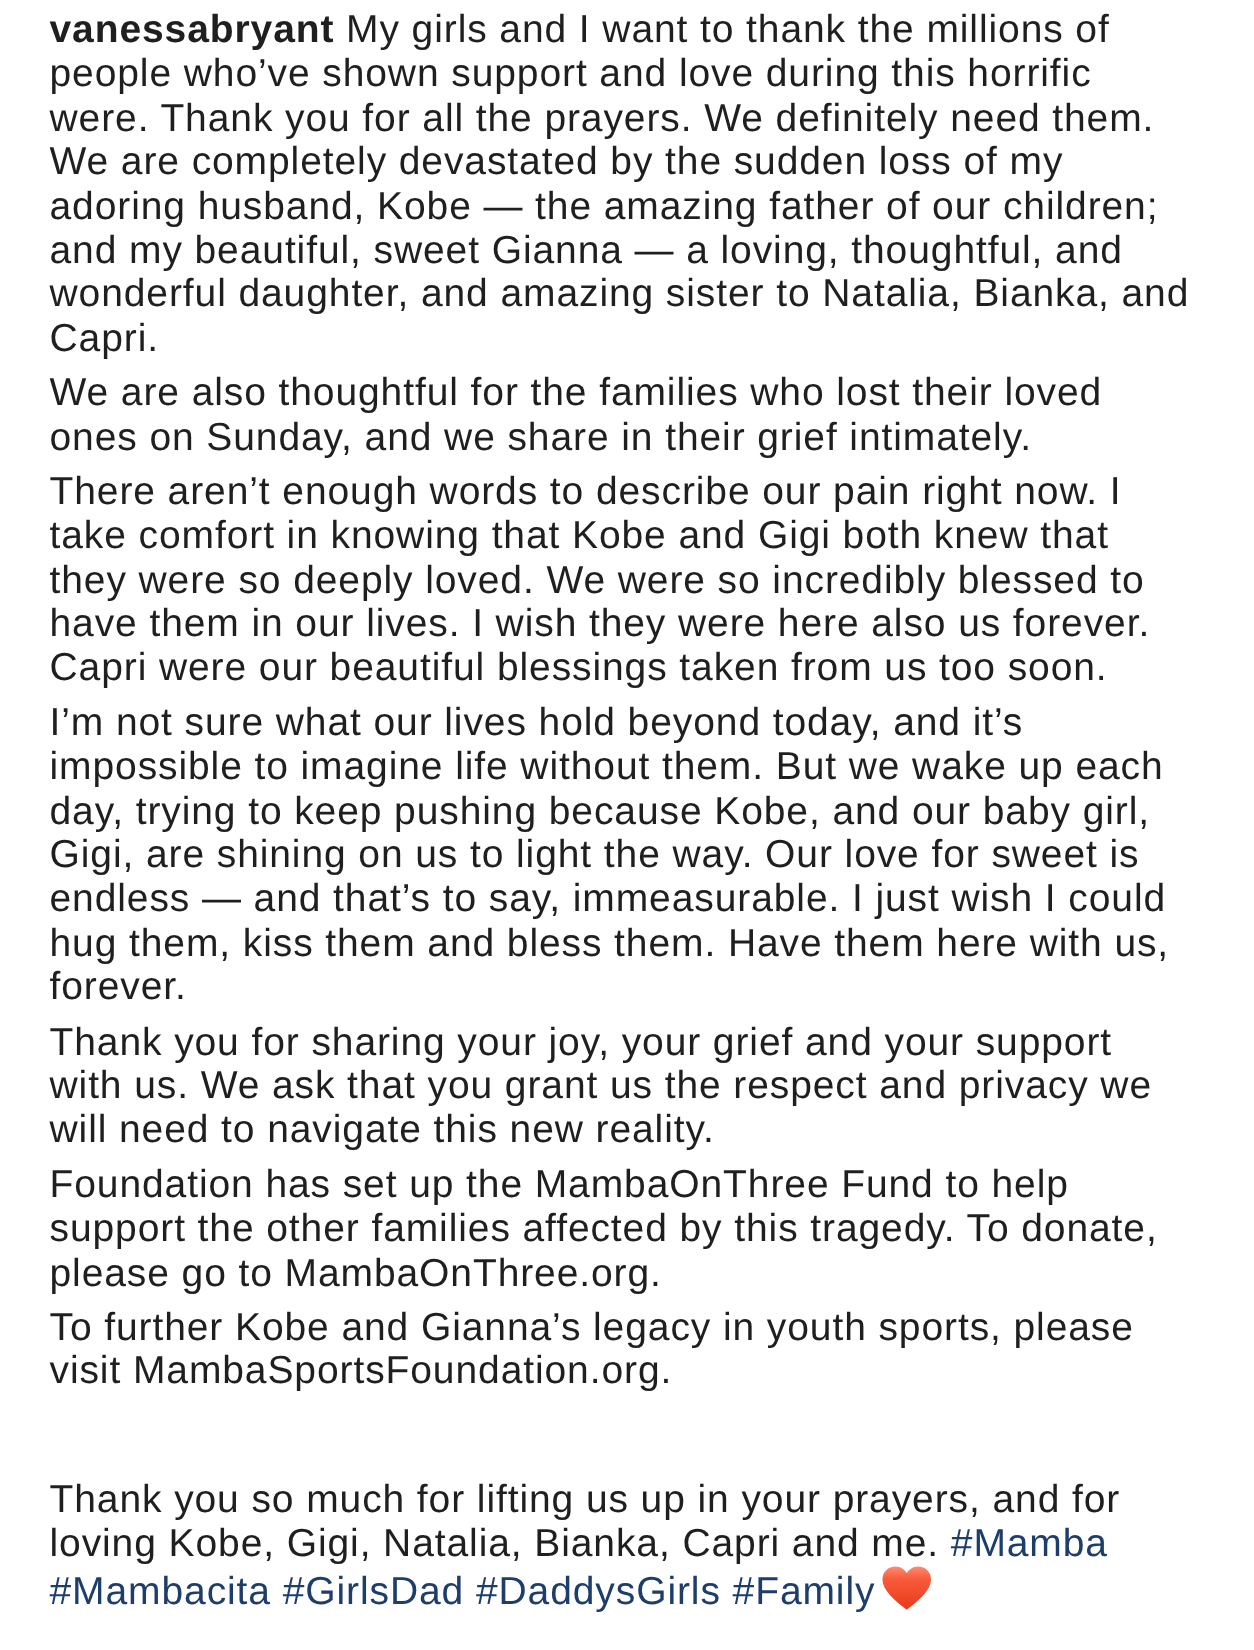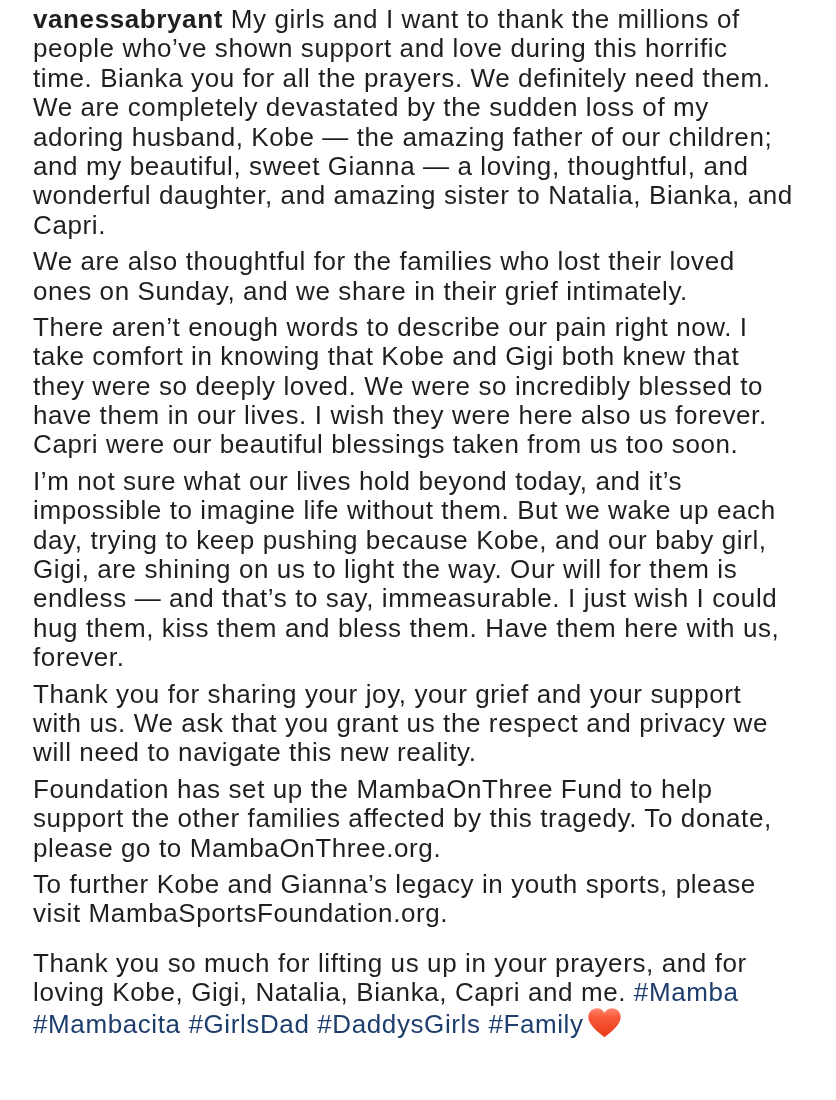--- a/index.html
+++ b/index.html
@@ -22,21 +22,21 @@
     font-size: 26px;
     letter-spacing: 0.6px;
     color: var(--text-color);
     background: var(--bg-color);
   }
   .paragraph {
     line-height: 29.4px;
     margin-bottom: 7px;
   }
   .paragraph:last-child {
-    margin-top: 20px;
+    margin-top: 56px;
   }
   .line {
     white-space: pre;
     height: 29.4px;
   }
   .username {
     font-weight: bold;
     color: var(--text-color);
   }
   .hashtag {
@@ -49,21 +49,21 @@
   }
 </style>
 </head>
 <body>
 
 <div class="caption-wrap">
   <div id="caption-body">
       <div class="paragraph">
         <div class="line"><span class="username">vanessabryant</span><span> My girls and I want to thank the millions of</span></div>
         <div class="line"><span>people who’ve shown support and love during this horrific</span></div>
-        <div class="line"><span>time. Bianka you for all the prayers. We definitely need them.</span></div>
+        <div class="line"><span>were. Thank you for all the prayers. We definitely need them.</span></div>
         <div class="line"><span>We are completely devastated by the sudden loss of my</span></div>
         <div class="line"><span>adoring husband, Kobe — the amazing father of our children;</span></div>
         <div class="line"><span>and my beautiful, sweet Gianna — a loving, thoughtful, and</span></div>
         <div class="line"><span>wonderful daughter, and amazing sister to Natalia, Bianka, and</span></div>
         <div class="line"><span>Capri.</span></div>
       </div>
       <div class="paragraph">
         <div class="line"><span>We are also thoughtful for the families who lost their loved</span></div>
         <div class="line"><span>ones on Sunday, and we share in their grief intimately.</span></div>
       </div>
@@ -71,21 +71,21 @@
         <div class="line"><span>There aren’t enough words to describe our pain right now. I</span></div>
         <div class="line"><span>take comfort in knowing that Kobe and Gigi both knew that</span></div>
         <div class="line"><span>they were so deeply loved. We were so incredibly blessed to</span></div>
         <div class="line"><span>have them in our lives. I wish they were here also us forever.</span></div>
         <div class="line"><span>Capri were our beautiful blessings taken from us too soon.</span></div>
       </div>
       <div class="paragraph">
         <div class="line"><span>I’m not sure what our lives hold beyond today, and it’s</span></div>
         <div class="line"><span>impossible to imagine life without them. But we wake up each</span></div>
         <div class="line"><span>day, trying to keep pushing because Kobe, and our baby girl,</span></div>
-        <div class="line"><span>Gigi, are shining on us to light the way. Our will for them is</span></div>
+        <div class="line"><span>Gigi, are shining on us to light the way. Our love for sweet is</span></div>
         <div class="line"><span>endless — and that’s to say, immeasurable. I just wish I could</span></div>
         <div class="line"><span>hug them, kiss them and bless them. Have them here with us,</span></div>
         <div class="line"><span>forever.</span></div>
       </div>
       <div class="paragraph">
         <div class="line"><span>Thank you for sharing your joy, your grief and your support</span></div>
         <div class="line"><span>with us. We ask that you grant us the respect and privacy we</span></div>
         <div class="line"><span>will need to navigate this new reality.</span></div>
       </div>
       <div class="paragraph">

